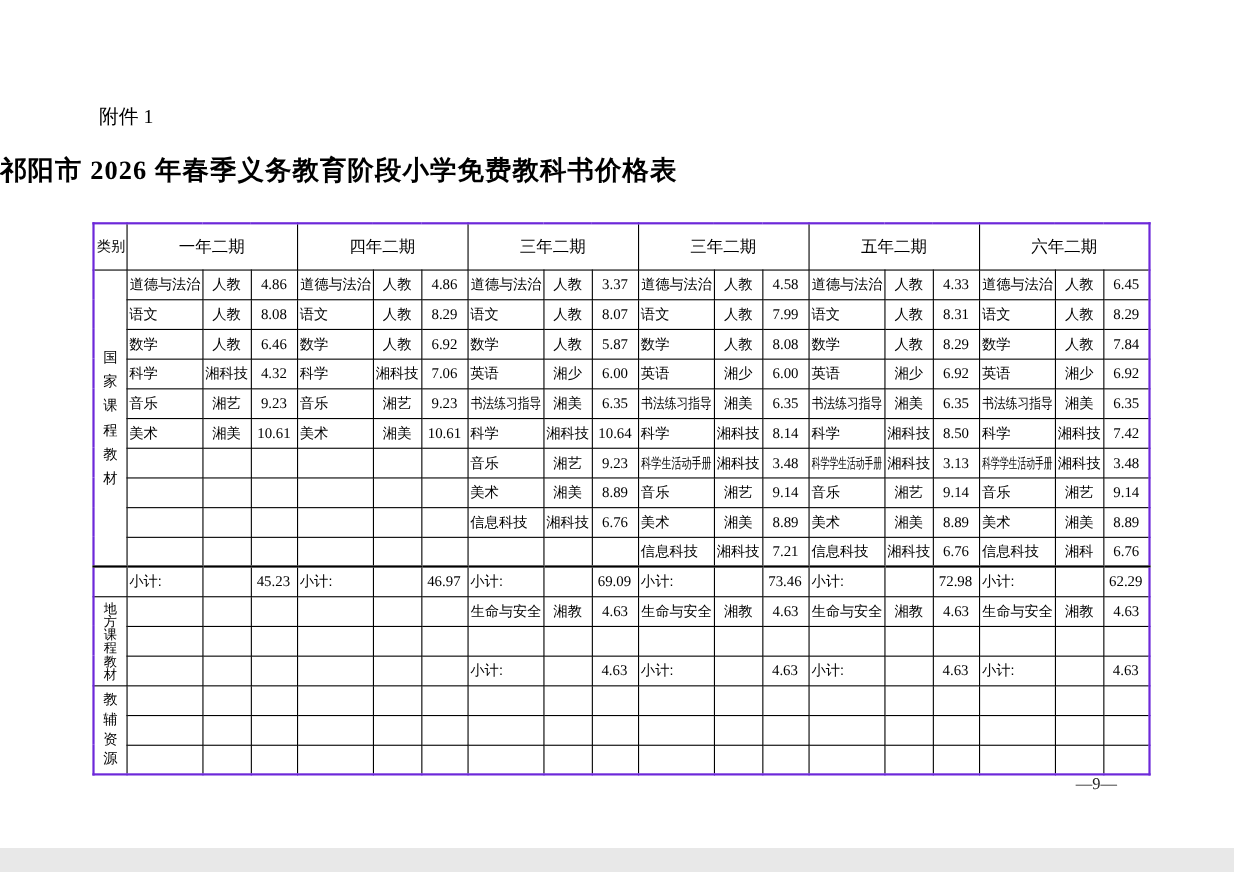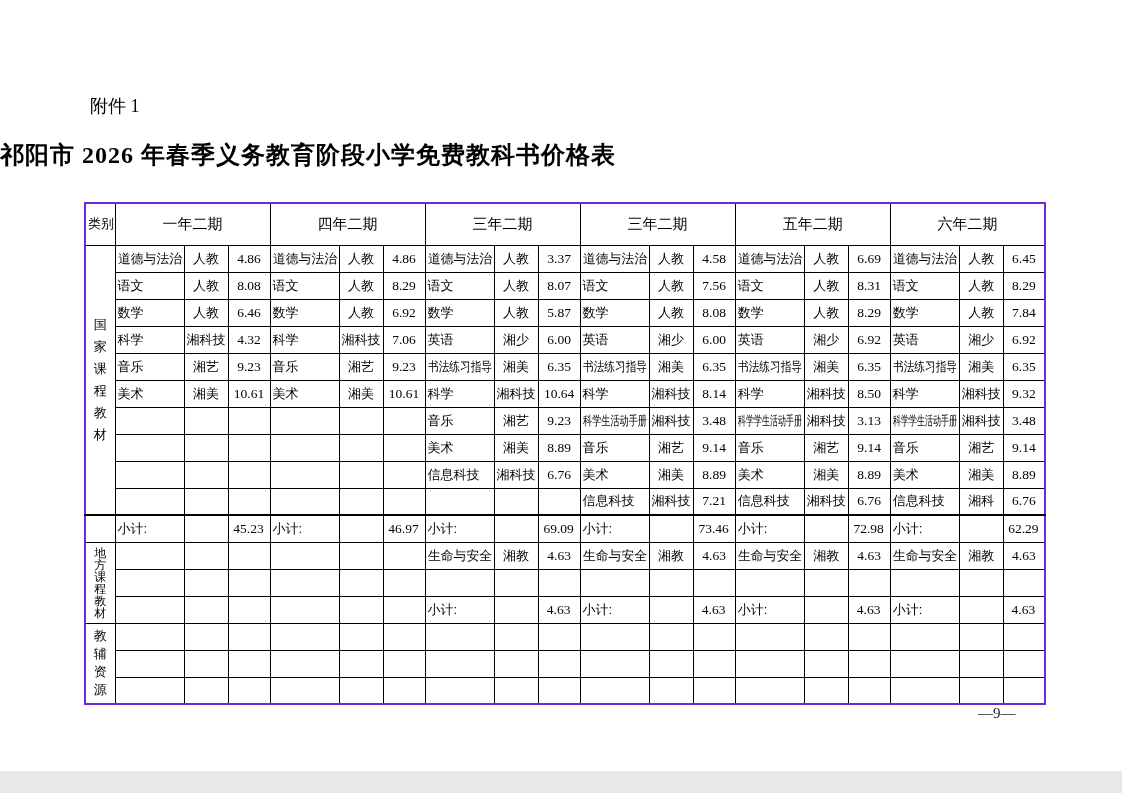--- a/index.html
+++ b/index.html
@@ -104,38 +104,38 @@
           <td class="pub">人教</td>
           <td class="price">4.86</td>
           <td class="subject"><span class="sq" style="transform: scaleX(0.985);">道德与法治</span></td>
           <td class="pub">人教</td>
           <td class="price">3.37</td>
           <td class="subject"><span class="sq" style="transform: scaleX(0.985);">道德与法治</span></td>
           <td class="pub">人教</td>
           <td class="price">4.58</td>
           <td class="subject"><span class="sq" style="transform: scaleX(0.985);">道德与法治</span></td>
           <td class="pub">人教</td>
-          <td class="price">6.69</td>
+          <td class="price">4.33</td>
           <td class="subject"><span class="sq" style="transform: scaleX(0.985);">道德与法治</span></td>
           <td class="pub">人教</td>
           <td class="price">6.45</td>
         </tr>
         <tr>
           <td class="subject"><span class="sq">语文</span></td>
           <td class="pub">人教</td>
           <td class="price">8.08</td>
           <td class="subject"><span class="sq">语文</span></td>
           <td class="pub">人教</td>
           <td class="price">8.29</td>
           <td class="subject"><span class="sq">语文</span></td>
           <td class="pub">人教</td>
           <td class="price">8.07</td>
           <td class="subject"><span class="sq">语文</span></td>
           <td class="pub">人教</td>
-          <td class="price">7.56</td>
+          <td class="price">7.99</td>
           <td class="subject"><span class="sq">语文</span></td>
           <td class="pub">人教</td>
           <td class="price">8.31</td>
           <td class="subject"><span class="sq">语文</span></td>
           <td class="pub">人教</td>
           <td class="price">8.29</td>
         </tr>
         <tr>
           <td class="subject"><span class="sq">数学</span></td>
           <td class="pub">人教</td>
@@ -207,21 +207,21 @@
           <td class="pub">湘科技</td>
           <td class="price">10.64</td>
           <td class="subject"><span class="sq">科学</span></td>
           <td class="pub">湘科技</td>
           <td class="price">8.14</td>
           <td class="subject"><span class="sq">科学</span></td>
           <td class="pub">湘科技</td>
           <td class="price">8.50</td>
           <td class="subject"><span class="sq">科学</span></td>
           <td class="pub">湘科技</td>
-          <td class="price">9.32</td>
+          <td class="price">7.42</td>
         </tr>
         <tr>
           <td class="subject"></td>
           <td class="pub"></td>
           <td class="price"></td>
           <td class="subject"></td>
           <td class="pub"></td>
           <td class="price"></td>
           <td class="subject"><span class="sq">音乐</span></td>
           <td class="pub">湘艺</td>

